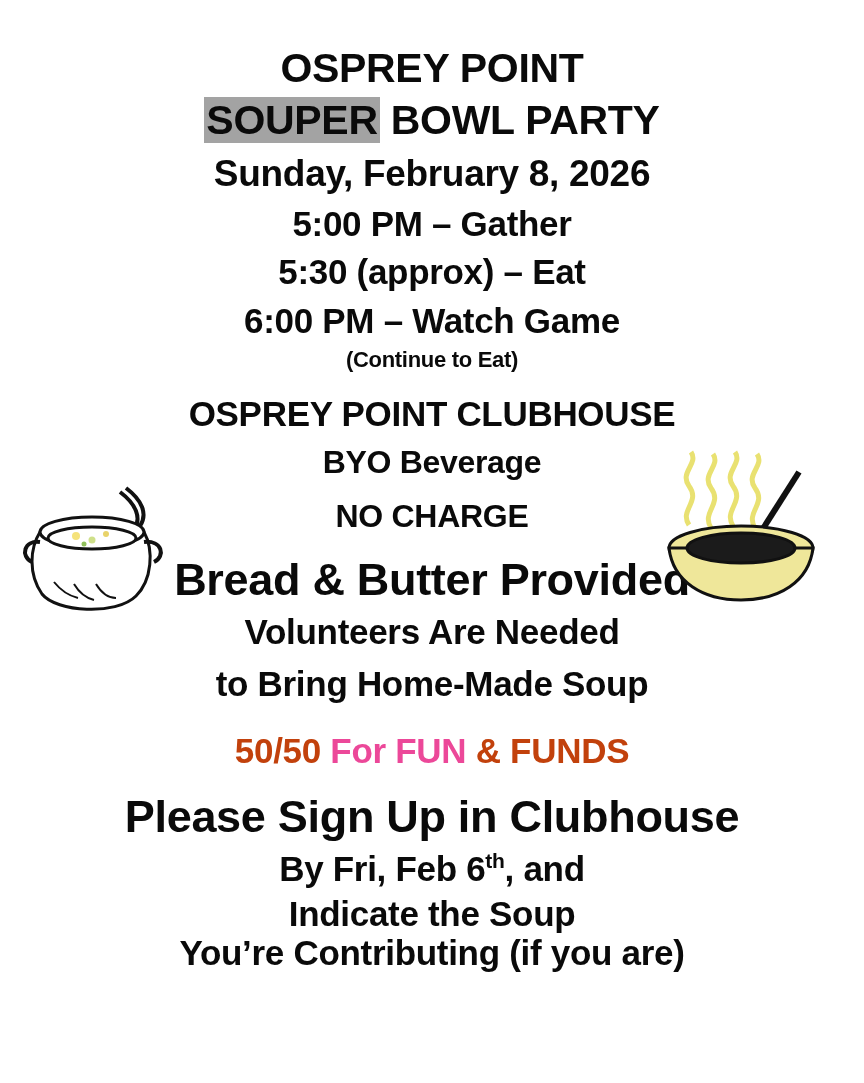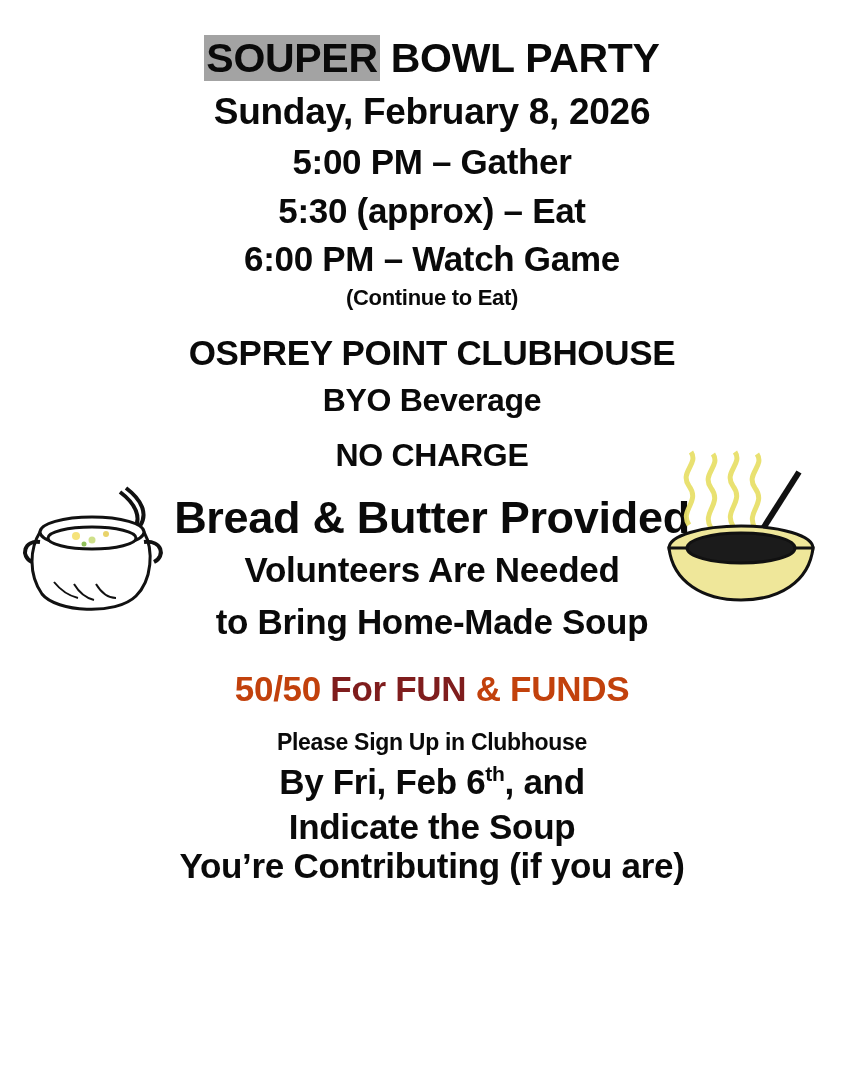--- a/index.html
+++ b/index.html
@@ -83,28 +83,28 @@
   }
   .bring {
     font-size: 35px;
     margin-top: 13px;
   }
   .fifty {
     font-size: 35px;
     margin-top: 28px;
   }
   .green { color: #c2410c; }
-  .red { color: #7f1d1d; }
+  .red { color: #ec4899; }
   .hosted {
     font-size: 23px;
     margin-top: 13px;
     color: #d0342c;
   }
   .signup {
-    font-size: 23px;
+    font-size: 45px;
     margin-top: 22px;
   }
   .signup2 { font-size: 35px; margin-top: 6px; }
   .signup3 { font-size: 35px; margin-top: 6px; }
   .signup4 { font-size: 35px; margin-top: 0; }
   sup { font-size: 0.6em; vertical-align: super; }
 
   
   .pot-left {
     position: absolute;
@@ -170,20 +170,21 @@
       </g>
 
       <g stroke="#111111" stroke-width="3">
         <ellipse cx="92" cy="118" rx="72" ry="22" fill="#efe79a"></ellipse>
         <path d="M20 118 C24 152 54 170 92 170 C130 170 160 152 164 118 Z" fill="#efe79a"></path>
         <ellipse cx="92" cy="118" rx="54" ry="15" fill="#1b1b1b"></ellipse>
       </g>
     </svg>
   </div>
 
+  <div class="line title1">OSPREY POINT</div>
 
   <div class="line title2">
     <span class="hl">SOUPER</span><span> BOWL PARTY</span>
   </div>
 
   <div class="line date">Sunday, February 8, 2026</div>
 
   <div class="line sched">5:00 PM – Gather</div>
   <div class="line sched2">5:30 (approx) – Eat</div>
   <div class="line sched3">6:00 PM – Watch Game</div>

